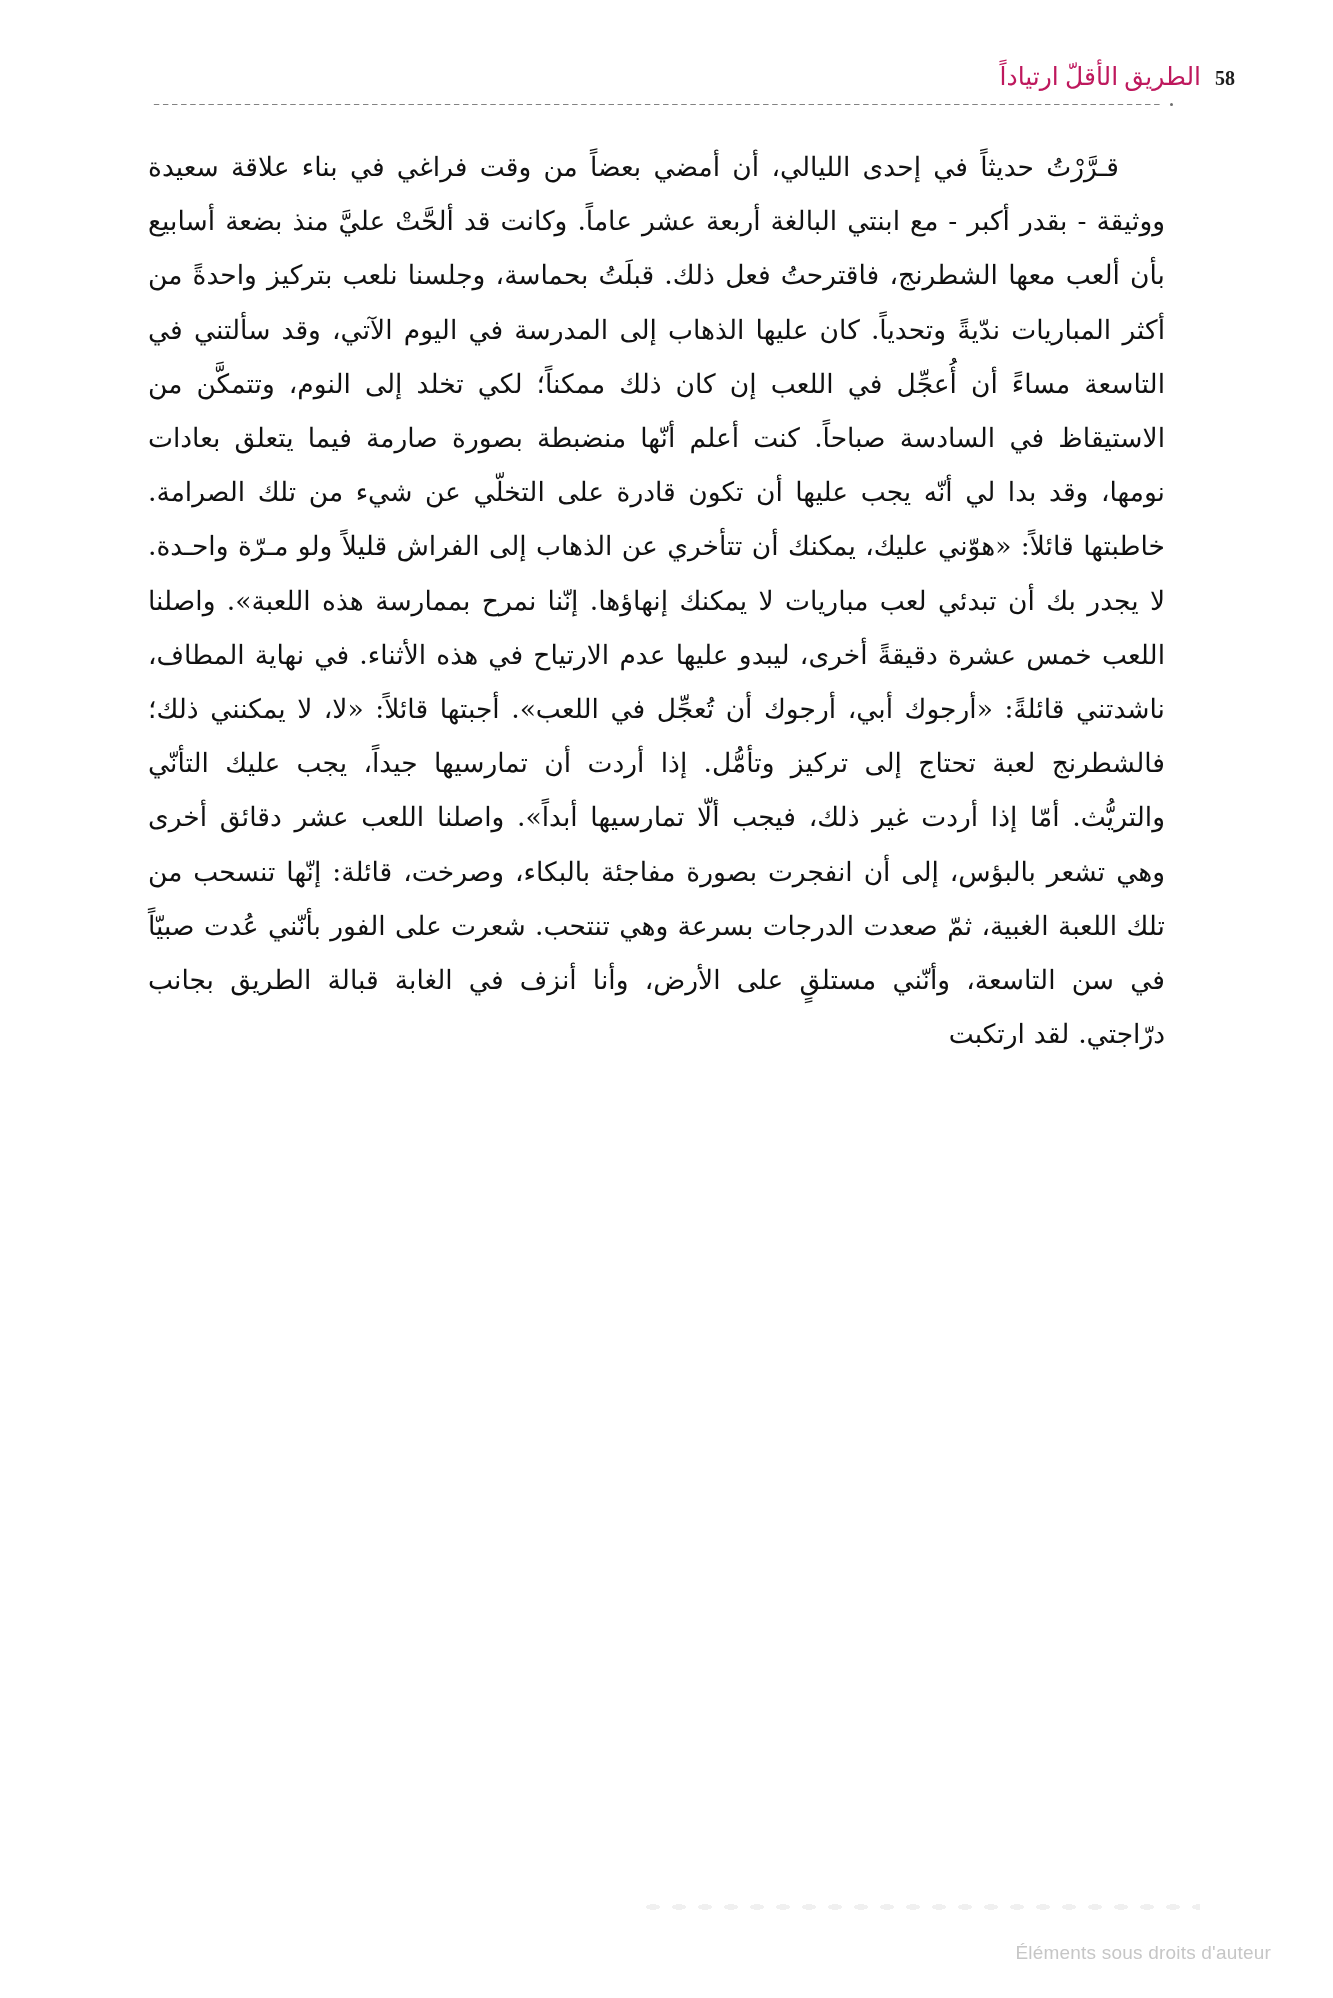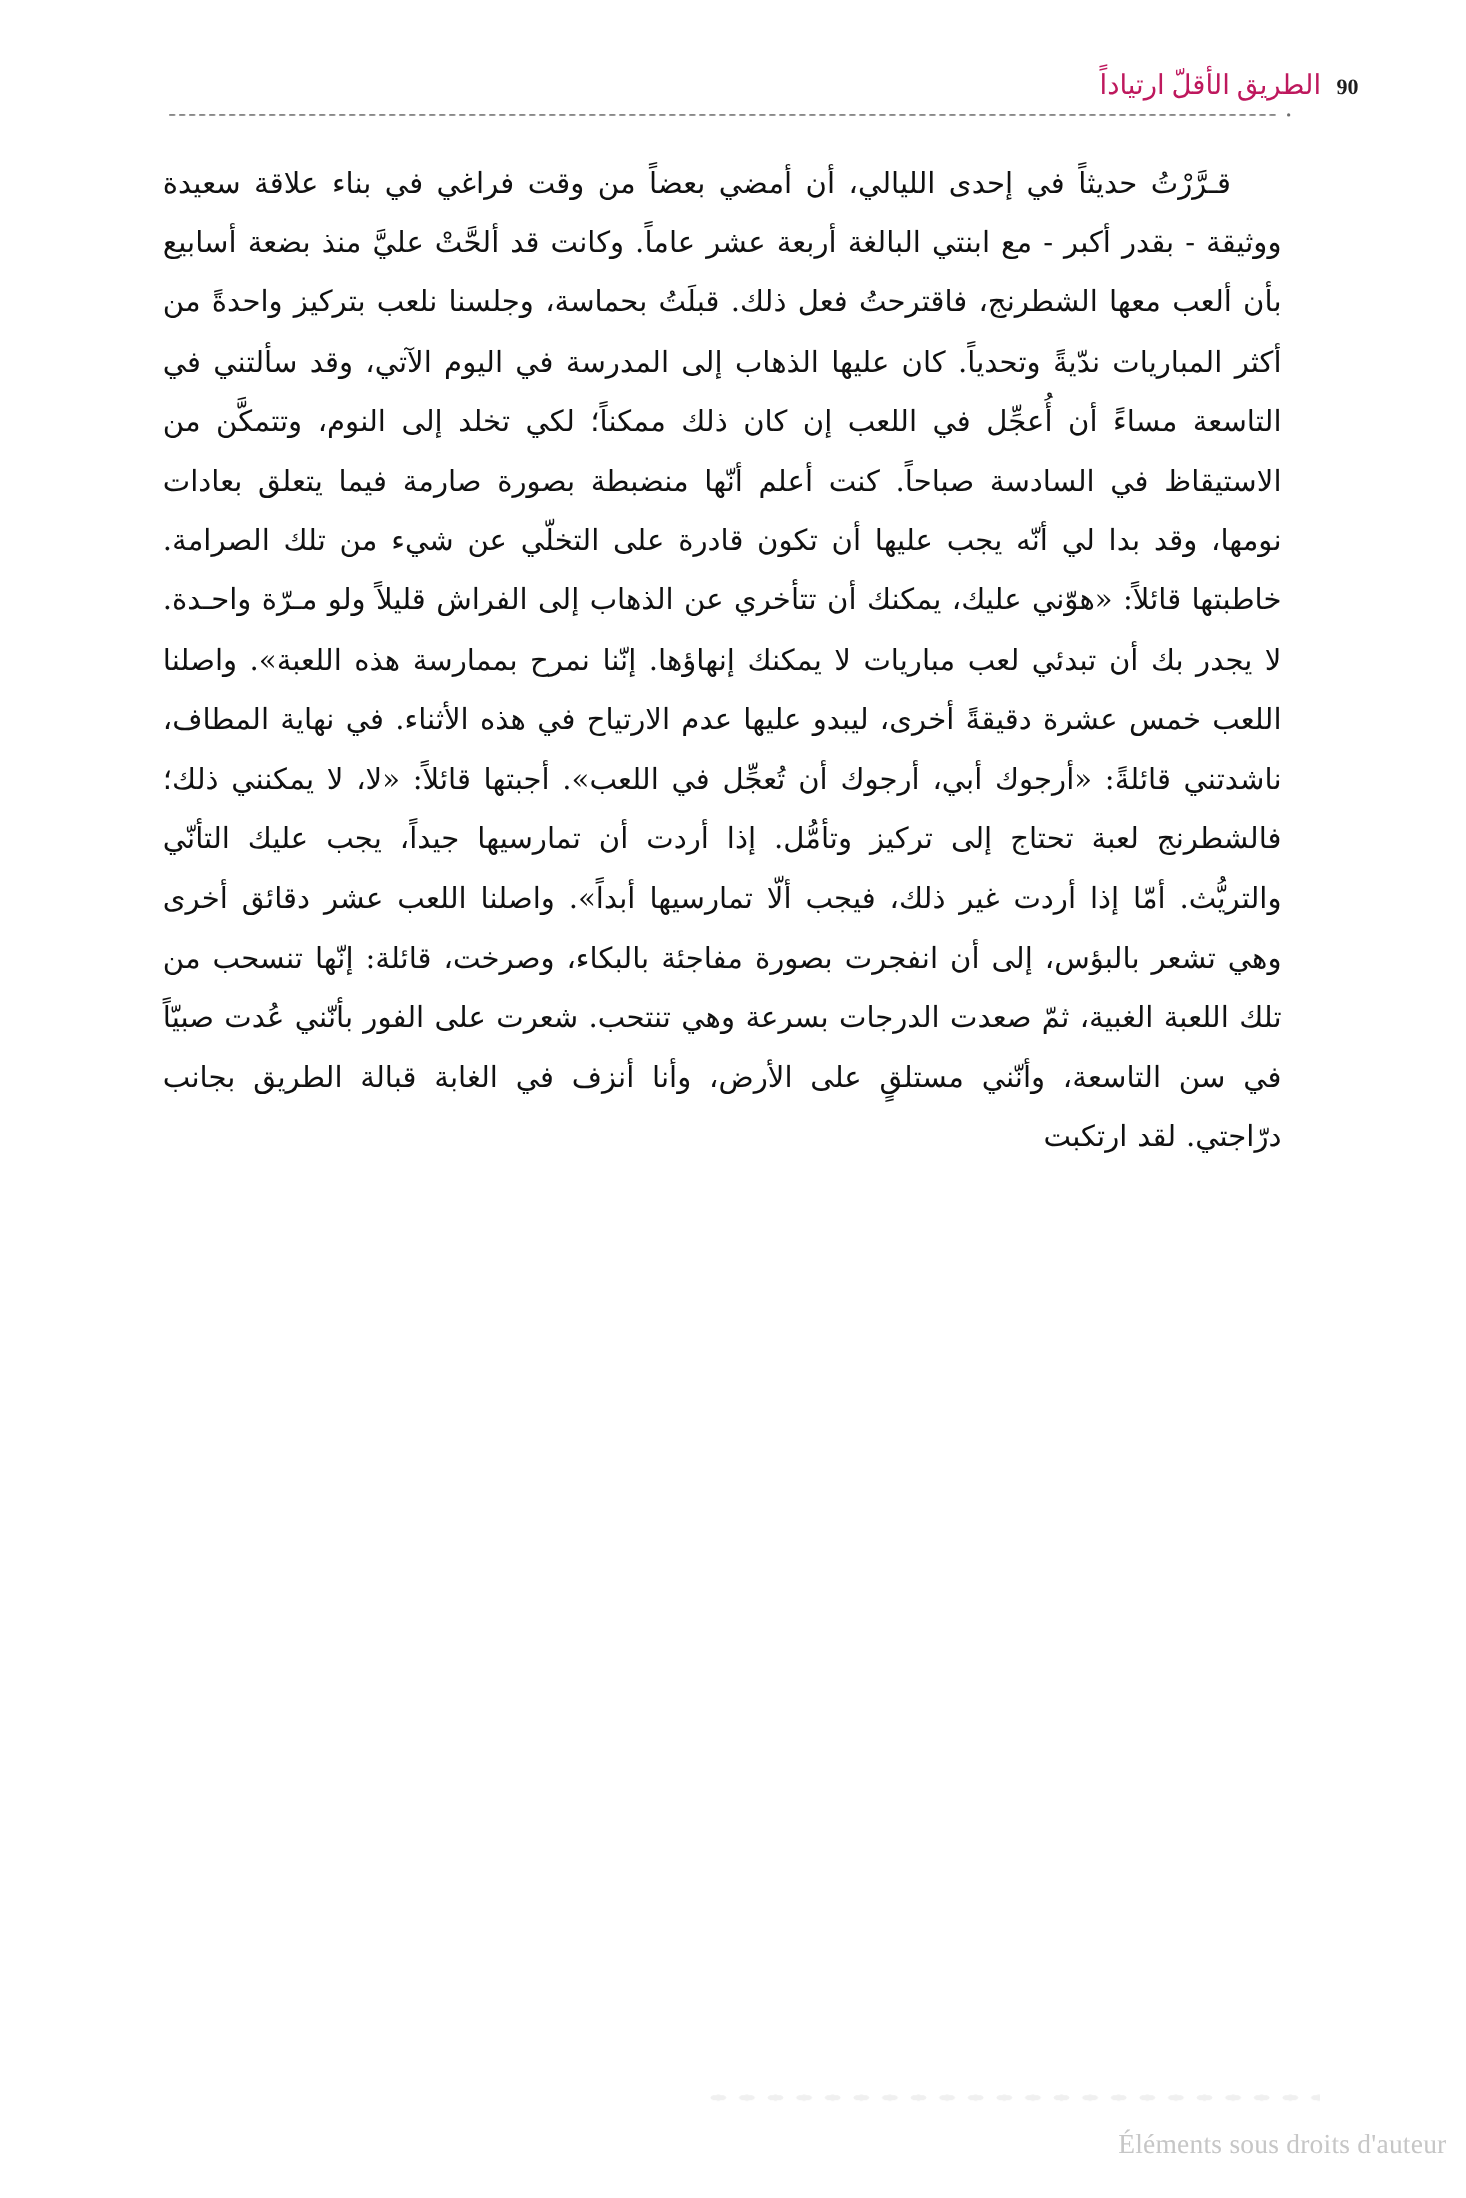--- a/index.html
+++ b/index.html
@@ -112,29 +112,28 @@
   
   .watermark {
     position: absolute;
     bottom: 34px;
     left: 0;
     right: 62px;
     text-align: left;
     direction: ltr;
   }
   .watermark span {
-    font-family: Liberation Serif, serif;
-    font-size: 25px;
+    font-family: Liberation Sans, sans-serif;
+    font-size: 19px;
     color: #c6c6c6;
     letter-spacing: 0.2px;
     display: inline-block;
     text-align: right;
     width: 100%;
     padding-right: 0;
-    padding-left: 44px;
   }
   .watermark .inner {
     display: block;
     text-align: right;
   }
 
   
   .scan-speckle {
     position: absolute;
     bottom: 82px;
@@ -147,21 +146,21 @@
     background-size: 26px 10px;
     background-repeat: repeat-x;
   }
 </style>
 </head>
 <body>
 
 <div class="page">
 
   <div class="running-head">
-    <span class="page-number">90</span>
+    <span class="page-number">58</span>
     <span class="book-title">الطريق الأقلّ ارتياداً</span>
   </div>
 
   <div class="rule-wrap">
     <span class="rule-dot-lead"></span>
     <span class="rule-dots"></span>
   </div>
 
   <div class="textblock">
     <p class="para last-center">

